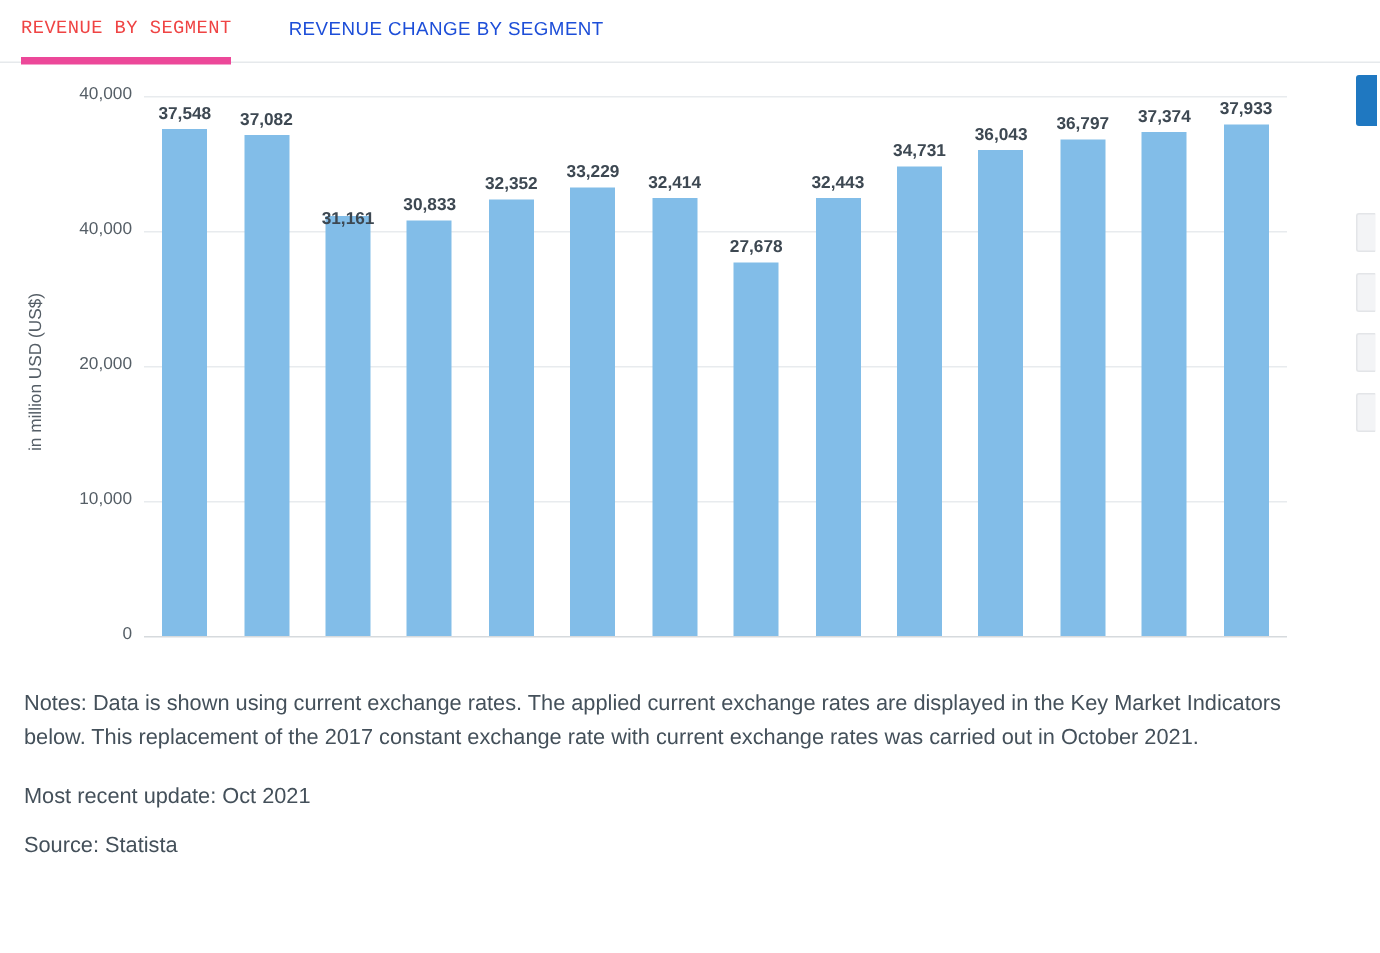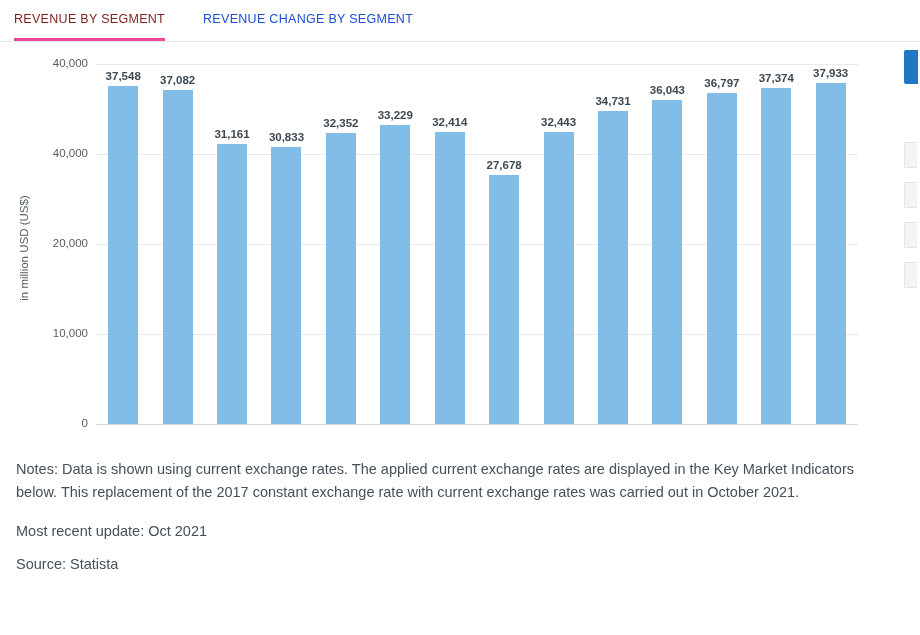--- a/index.html
+++ b/index.html
@@ -27,23 +27,24 @@
     font-size: 12.5px;
     letter-spacing: 0.3px;
     color: #1d4ed8;
     padding: 12px 0 12px 0;
     margin-right: 38px;
     cursor: pointer;
     white-space: nowrap;
     border-bottom: 3px solid transparent;
   }
   .tab.active {
-    color: #7f1d1d;
-    border-bottom: 3px solid #ec4899;
+    color: #ef4444;
+    border-bottom: 5px solid #ec4899;
     font-weight: normal;
+    font-family: Liberation Mono, monospace;
   }
 
   
   .chart-card {
     position: relative;
     width: 890px;
     height: 410px;
     padding: 0;
   }
 
@@ -216,21 +217,21 @@
     <div class="bars" id="bars">
         <div class="bar-col">
           <div class="bar-label" style="bottom: 342px;">37,548</div>
           <div class="bar" style="height: 338px; background: rgb(130, 189, 232);"></div>
         </div>
         <div class="bar-col">
           <div class="bar-label" style="bottom: 338px;">37,082</div>
           <div class="bar" style="height: 334px; background: rgb(130, 189, 232);"></div>
         </div>
         <div class="bar-col">
-          <div class="bar-label" style="bottom: 284px; text-align: center;">31,161</div>
+          <div class="bar-label" style="bottom: 272px; text-align: center;">31,161</div>
           <div class="bar" style="height: 280px; background: rgb(130, 189, 232);"></div>
         </div>
         <div class="bar-col">
           <div class="bar-label" style="bottom: 281px;">30,833</div>
           <div class="bar" style="height: 277px; background: rgb(130, 189, 232);"></div>
         </div>
         <div class="bar-col">
           <div class="bar-label" style="bottom: 295px;">32,352</div>
           <div class="bar" style="height: 291px; background: rgb(130, 189, 232);"></div>
         </div>

